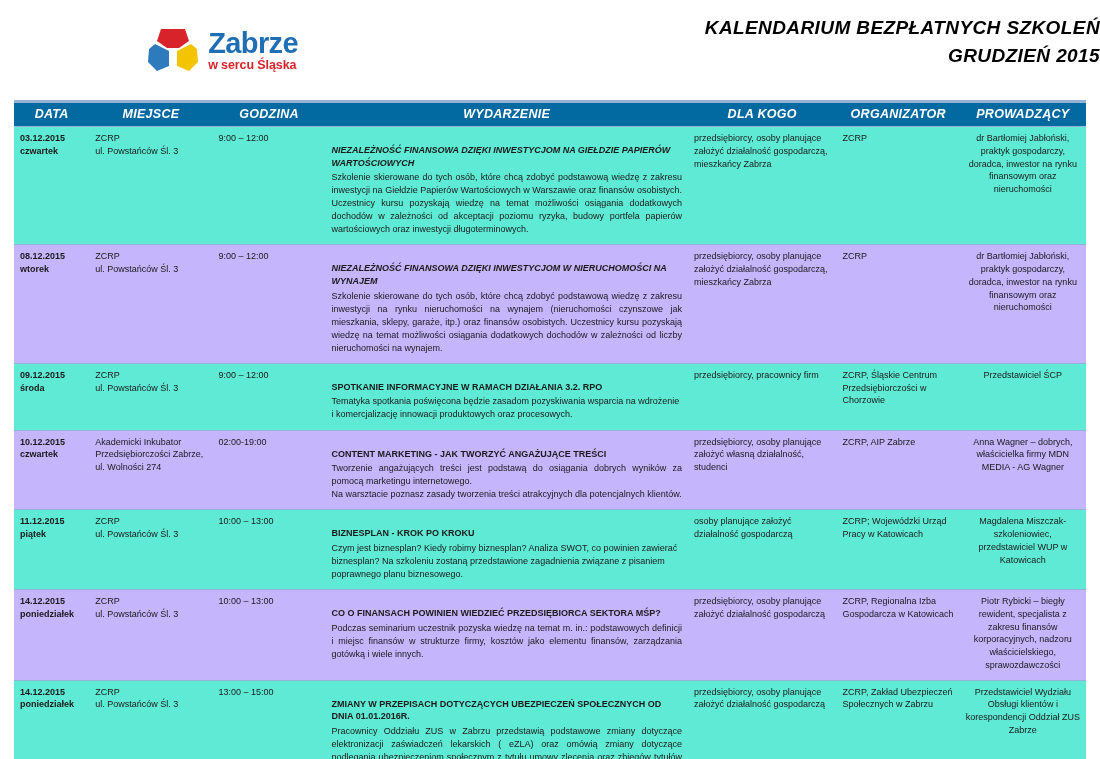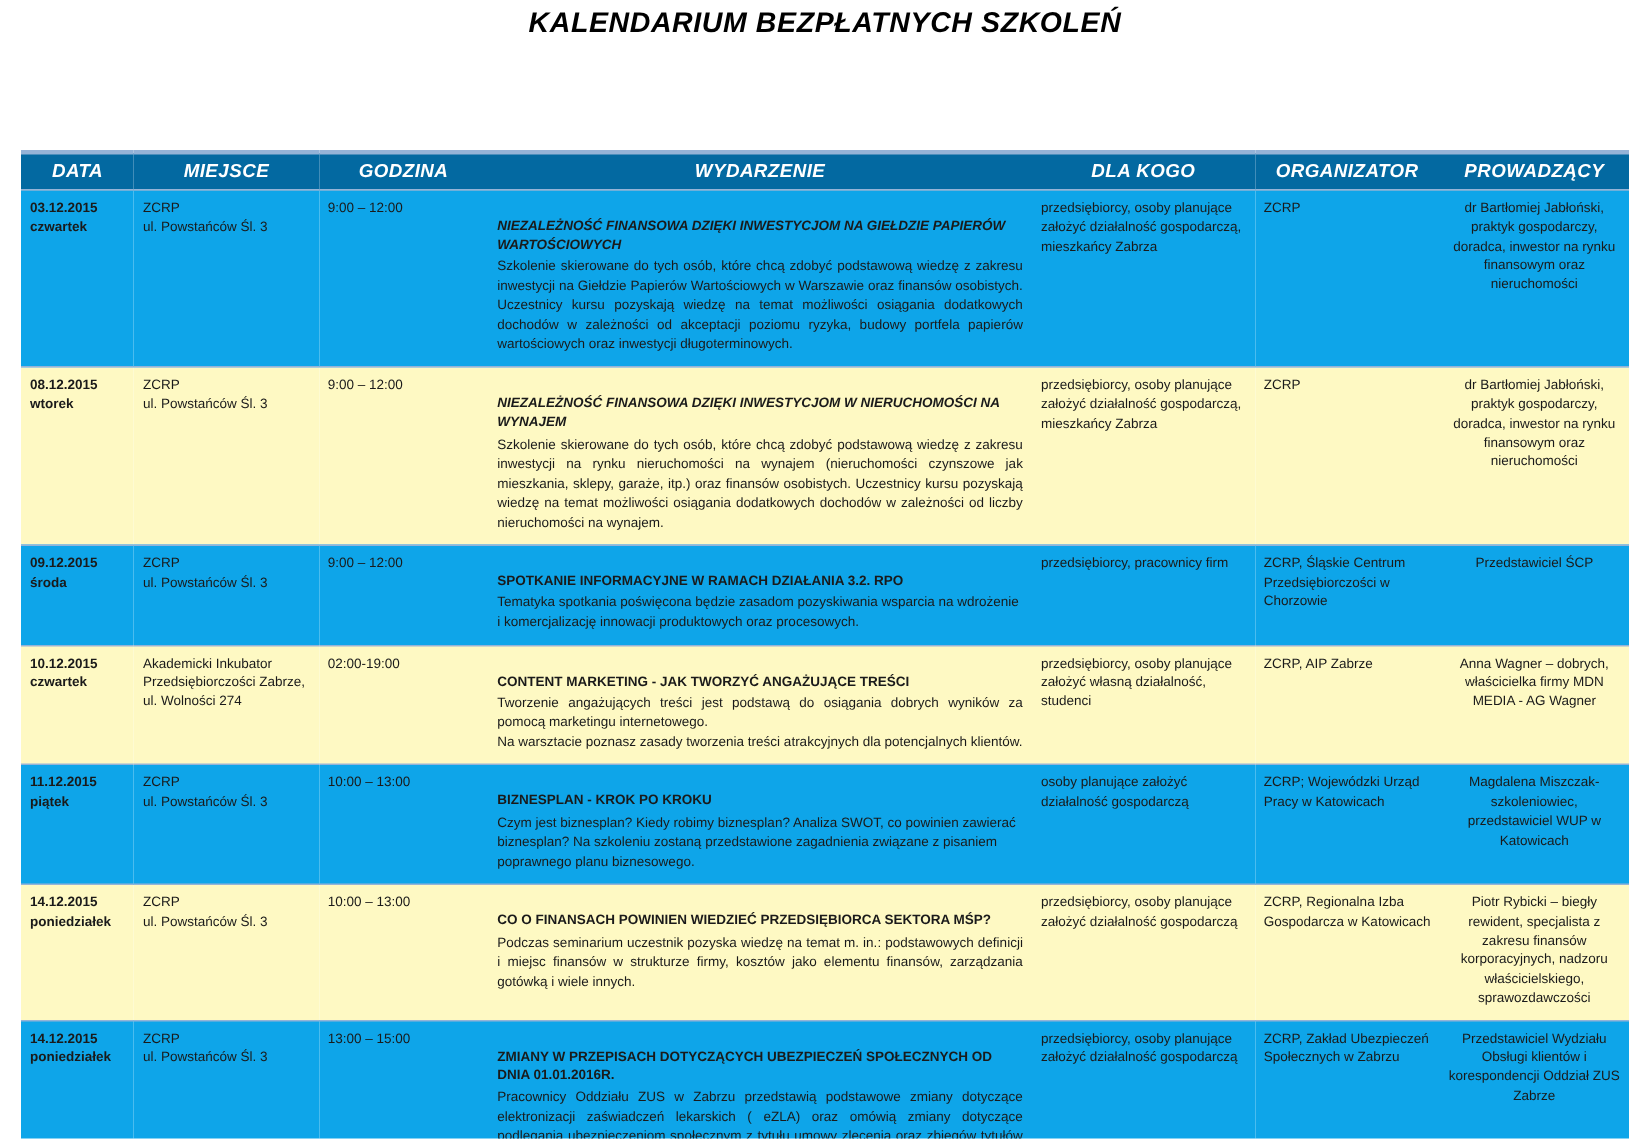--- a/index.html
+++ b/index.html
@@ -45,22 +45,22 @@
     line-height: 1.38;
     color: #3b3b3b;
     letter-spacing: -0.1px;
   }
 
   
   .title-block {
     position: absolute;
     left: 0;
     right: 0;
-    top: 2px;
-    text-align: center;
+    top: 14px;
+    text-align: right;
     pointer-events: none;
   }
   .title-line {
     font-size: 19px;
     font-weight: bold;
     font-style: italic;
     letter-spacing: 0.4px;
     line-height: 1.45;
     color: #000000;
   }
@@ -121,22 +121,22 @@
     letter-spacing: 0.3px;
     border-top: 2px solid #5d93cc;
   }
   table.calendar tbody td {
     vertical-align: top;
     font-size: 9px;
     line-height: 1.42;
     padding: 5px 6px 8px;
     border-top: 1px solid #95b3d7;
   }
-  tbody tr.shade td { background: #0ea5e9; }
-  tbody tr.plain td { background: #fef9c3; }
+  tbody tr.shade td { background: #5eead4; }
+  tbody tr.plain td { background: #c4b5fd; }
 
   .c-date   { width: 68px;  font-weight: bold; font-size: 9.5px; }
   .c-place  { width: 115px; }
   .c-time   { width: 105px; }
   .c-event  { width: 350px; }
   .c-who    { width: 140px; }
   .c-org    { width: 115px; }
   .c-lead   { width: 118px; text-align: center; }
 
   .ev-title {
@@ -155,22 +155,36 @@
   .nowrapline { white-space: pre-line; }
 </style>
 </head>
 <body>
 
 <div class="page-header">
 
 
   <div class="title-block">
     <div class="title-line">KALENDARIUM BEZPŁATNYCH SZKOLEŃ</div>
+    <div class="title-line">GRUDZIEŃ 2015</div>
   </div>
 
+  <div class="zabrze-logo">
+    <div class="zabrze-mark">
+      <svg viewBox="0 0 56 48" width="56" height="48" aria-hidden="true">
+        <path d="M16 3 L40 3 L44 15 L34 22 L22 22 L12 15 Z" fill="#d8232a"></path>
+        <path d="M10 18 L24 25 L24 40 L12 45 L3 36 L4 23 Z" fill="#2d7bbd"></path>
+        <path d="M46 18 L52 23 L53 36 L44 45 L32 40 L32 25 Z" fill="#f5c400"></path>
+      </svg>
+    </div>
+    <div class="zabrze-words">
+      <span class="zabrze-name">Zabrze</span>
+      <span class="zabrze-tag">w sercu Śląska</span>
+    </div>
+  </div>
 </div>
 
 <div class="cal-wrap">
   <table class="calendar">
     <thead>
       <tr>
         <th class="c-date">DATA</th>
         <th class="c-place">MIEJSCE</th>
         <th class="c-time">GODZINA</th>
         <th class="c-event">WYDARZENIE</th>

